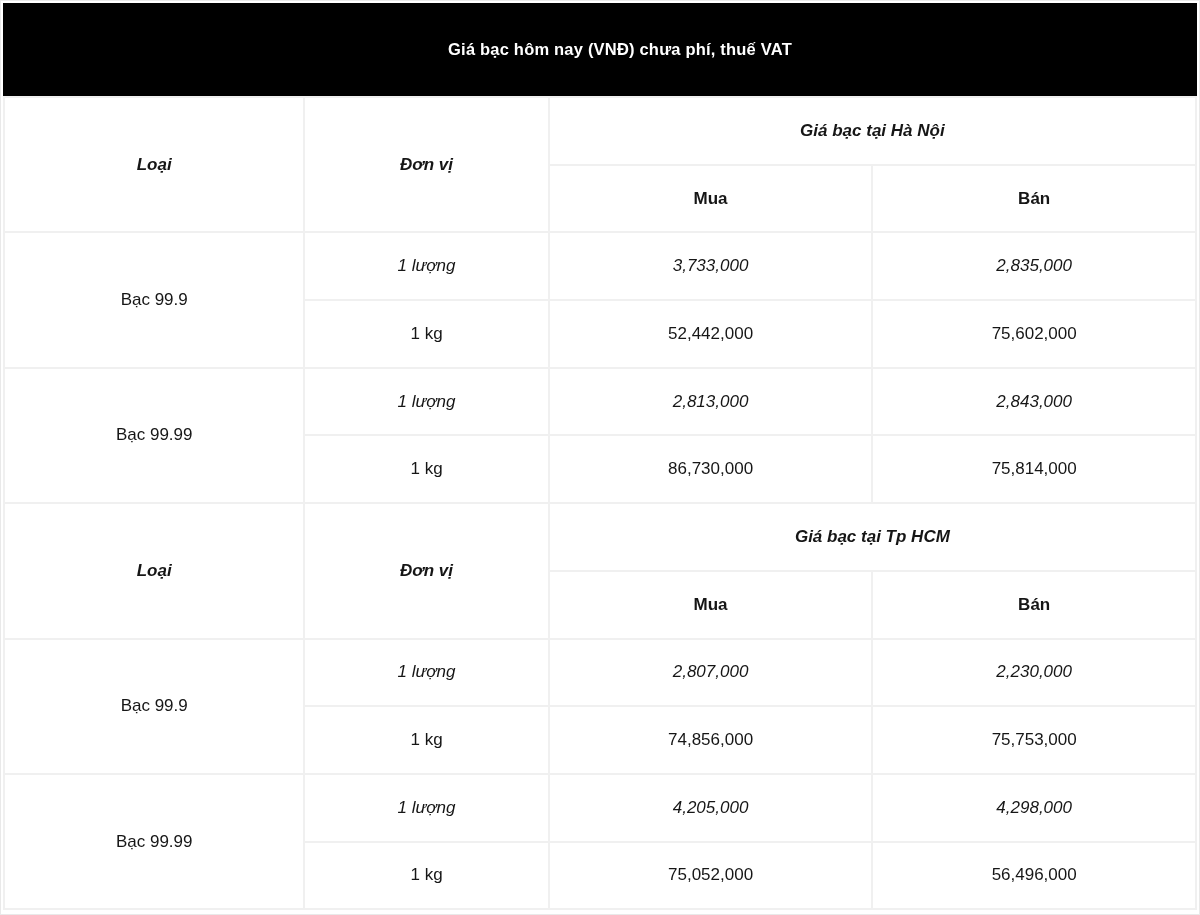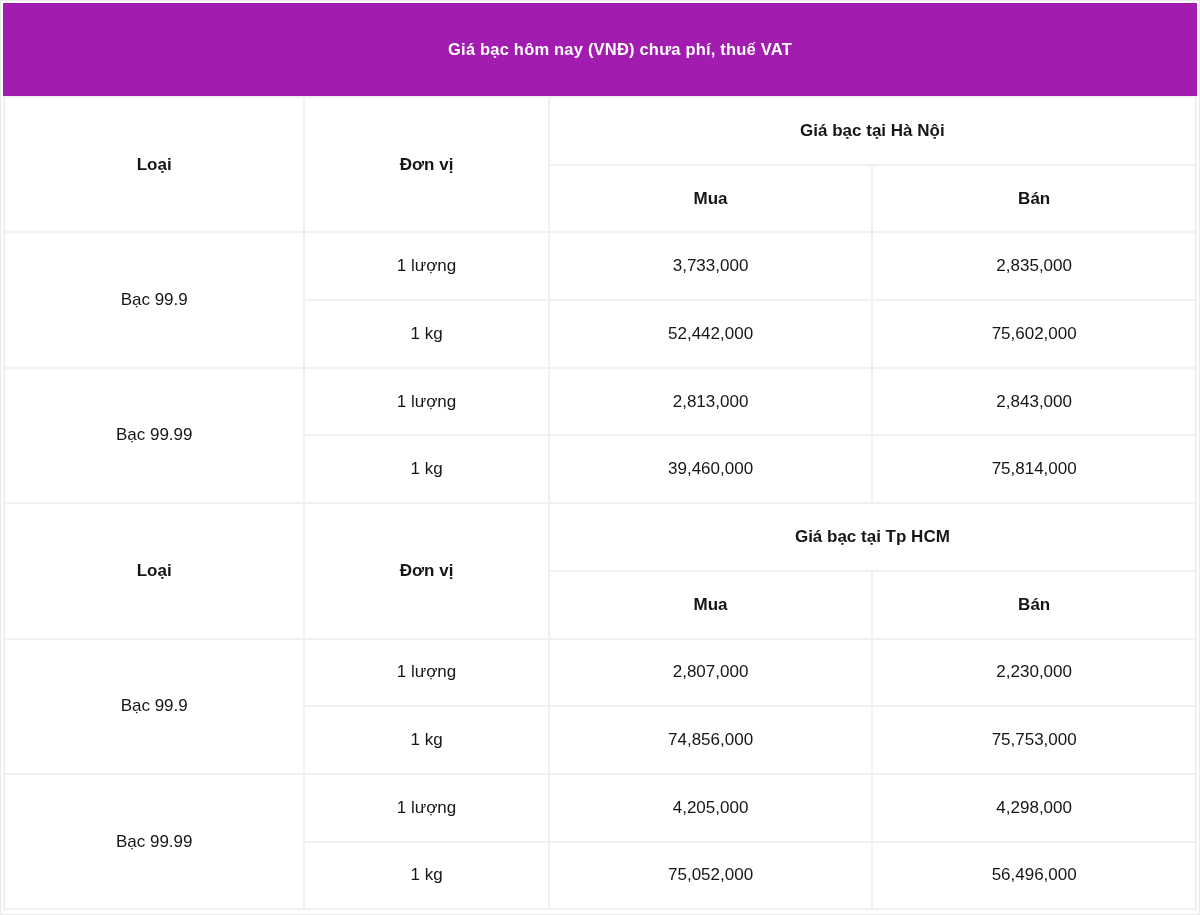--- a/index.html
+++ b/index.html
@@ -13,21 +13,21 @@
   }
   .page {
     box-sizing: border-box;
     width: 1200px;
     height: 915px;
     padding: 2px 2px 0 2px;
     border: 1px solid #e9e9e9;
   }
   .banner {
     height: 93px;
-    background: #a21caf;
+    background: #000000;
     color: #ffffff;
     display: flex;
     flex-direction: column;
     align-items: center;
     justify-content: center;
     gap: 18px;
     font-weight: bold;
     font-size: 16.5px;
     letter-spacing: 0.2px;
     padding-left: 40px;
@@ -41,21 +41,21 @@
     border: 2px solid #f0f0f0;
     text-align: center;
     vertical-align: middle;
     font-size: 17px;
     color: #161616;
     background: #ffffff;
     padding: 0;
     overflow: hidden;
   }
   table.price tr { height: 67.7px; }
-  td.c   { background: #e0fafc; }
+  td.c   { background: #e0fafc; font-style: italic; }
   td.b   { font-weight: bold; color: #000000; }
   col.w1 { width: 25.2%; }
   col.w2 { width: 20.5%; }
   col.w3 { width: 27.15%; }
   col.w4 { width: 27.15%; }
 </style>
 </head>
 <body>
 
 <div class="page">
@@ -96,21 +96,21 @@
       </tr>
 
       <tr>
         <td rowspan="2">Bạc 99.99</td>
         <td class="c">1 lượng</td>
         <td class="c">2,813,000</td>
         <td class="c">2,843,000</td>
       </tr>
       <tr>
         <td>1 kg</td>
-        <td>39,460,000</td>
+        <td>86,730,000</td>
         <td>75,814,000</td>
       </tr>
 
       <tr>
         <td rowspan="2" class="c b">Loại</td>
         <td rowspan="2" class="c b">Đơn vị</td>
         <td colspan="2" class="c b">Giá bạc tại Tp HCM</td>
       </tr>
       <tr>
         <td class="b">Mua</td>

